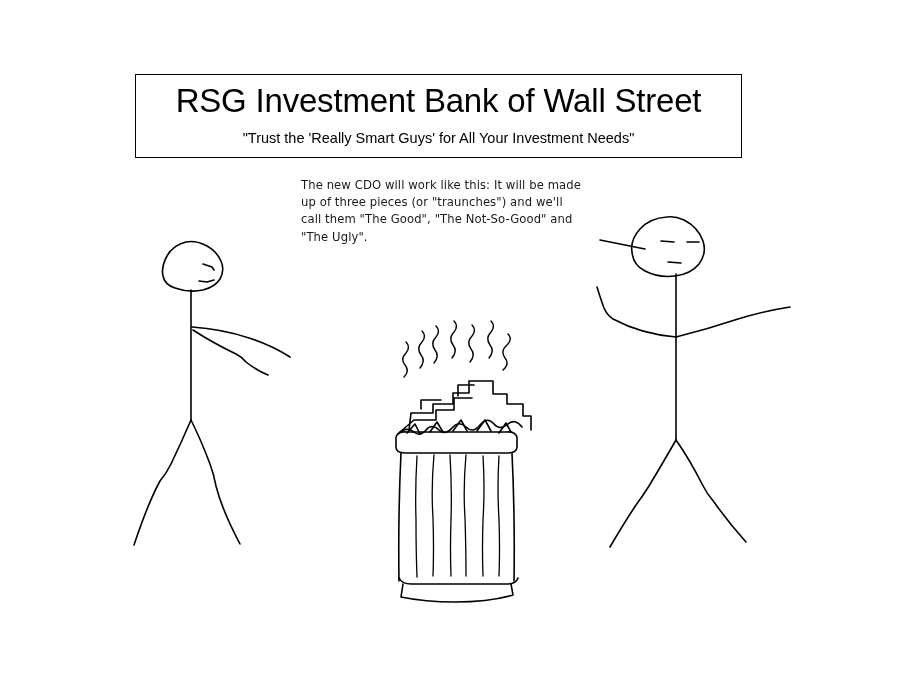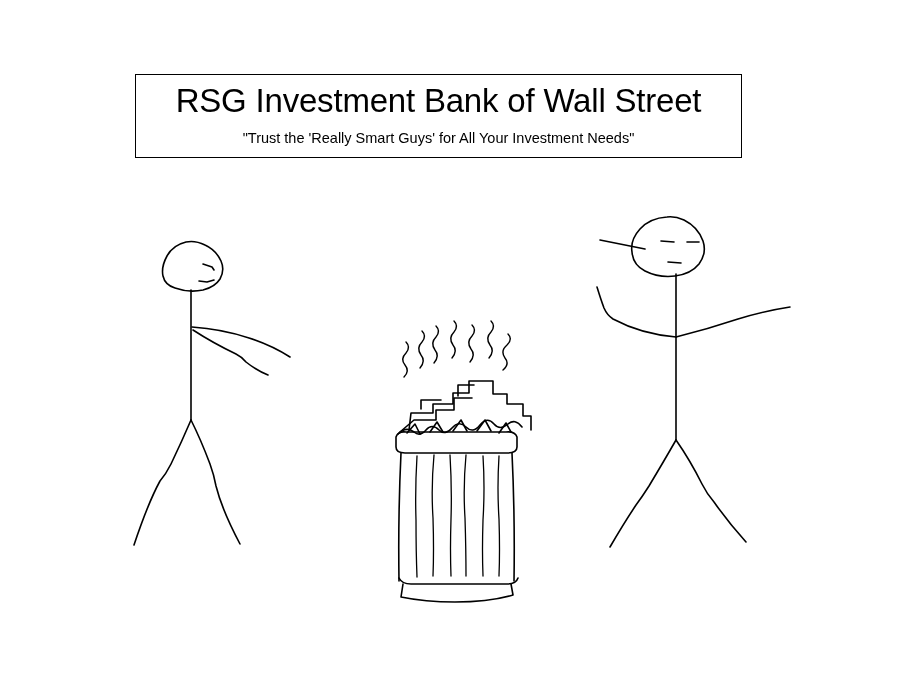--- a/index.html
+++ b/index.html
@@ -168,14 +168,18 @@
       </g>
 
     </g>
   </svg>
 
   <div class="sign-box">
     <div class="sign-title">RSG Investment Bank of Wall Street</div>
     <div class="sign-subtitle">"Trust the 'Really Smart Guys' for All Your Investment Needs"</div>
   </div>
 
+  <div class="caption">The new CDO will work like this: It will be made
+up of three pieces (or "traunches") and we'll
+call them "The Good", "The Not-So-Good" and
+"The Ugly".</div>
 
 </div>
 
 </body></html>

